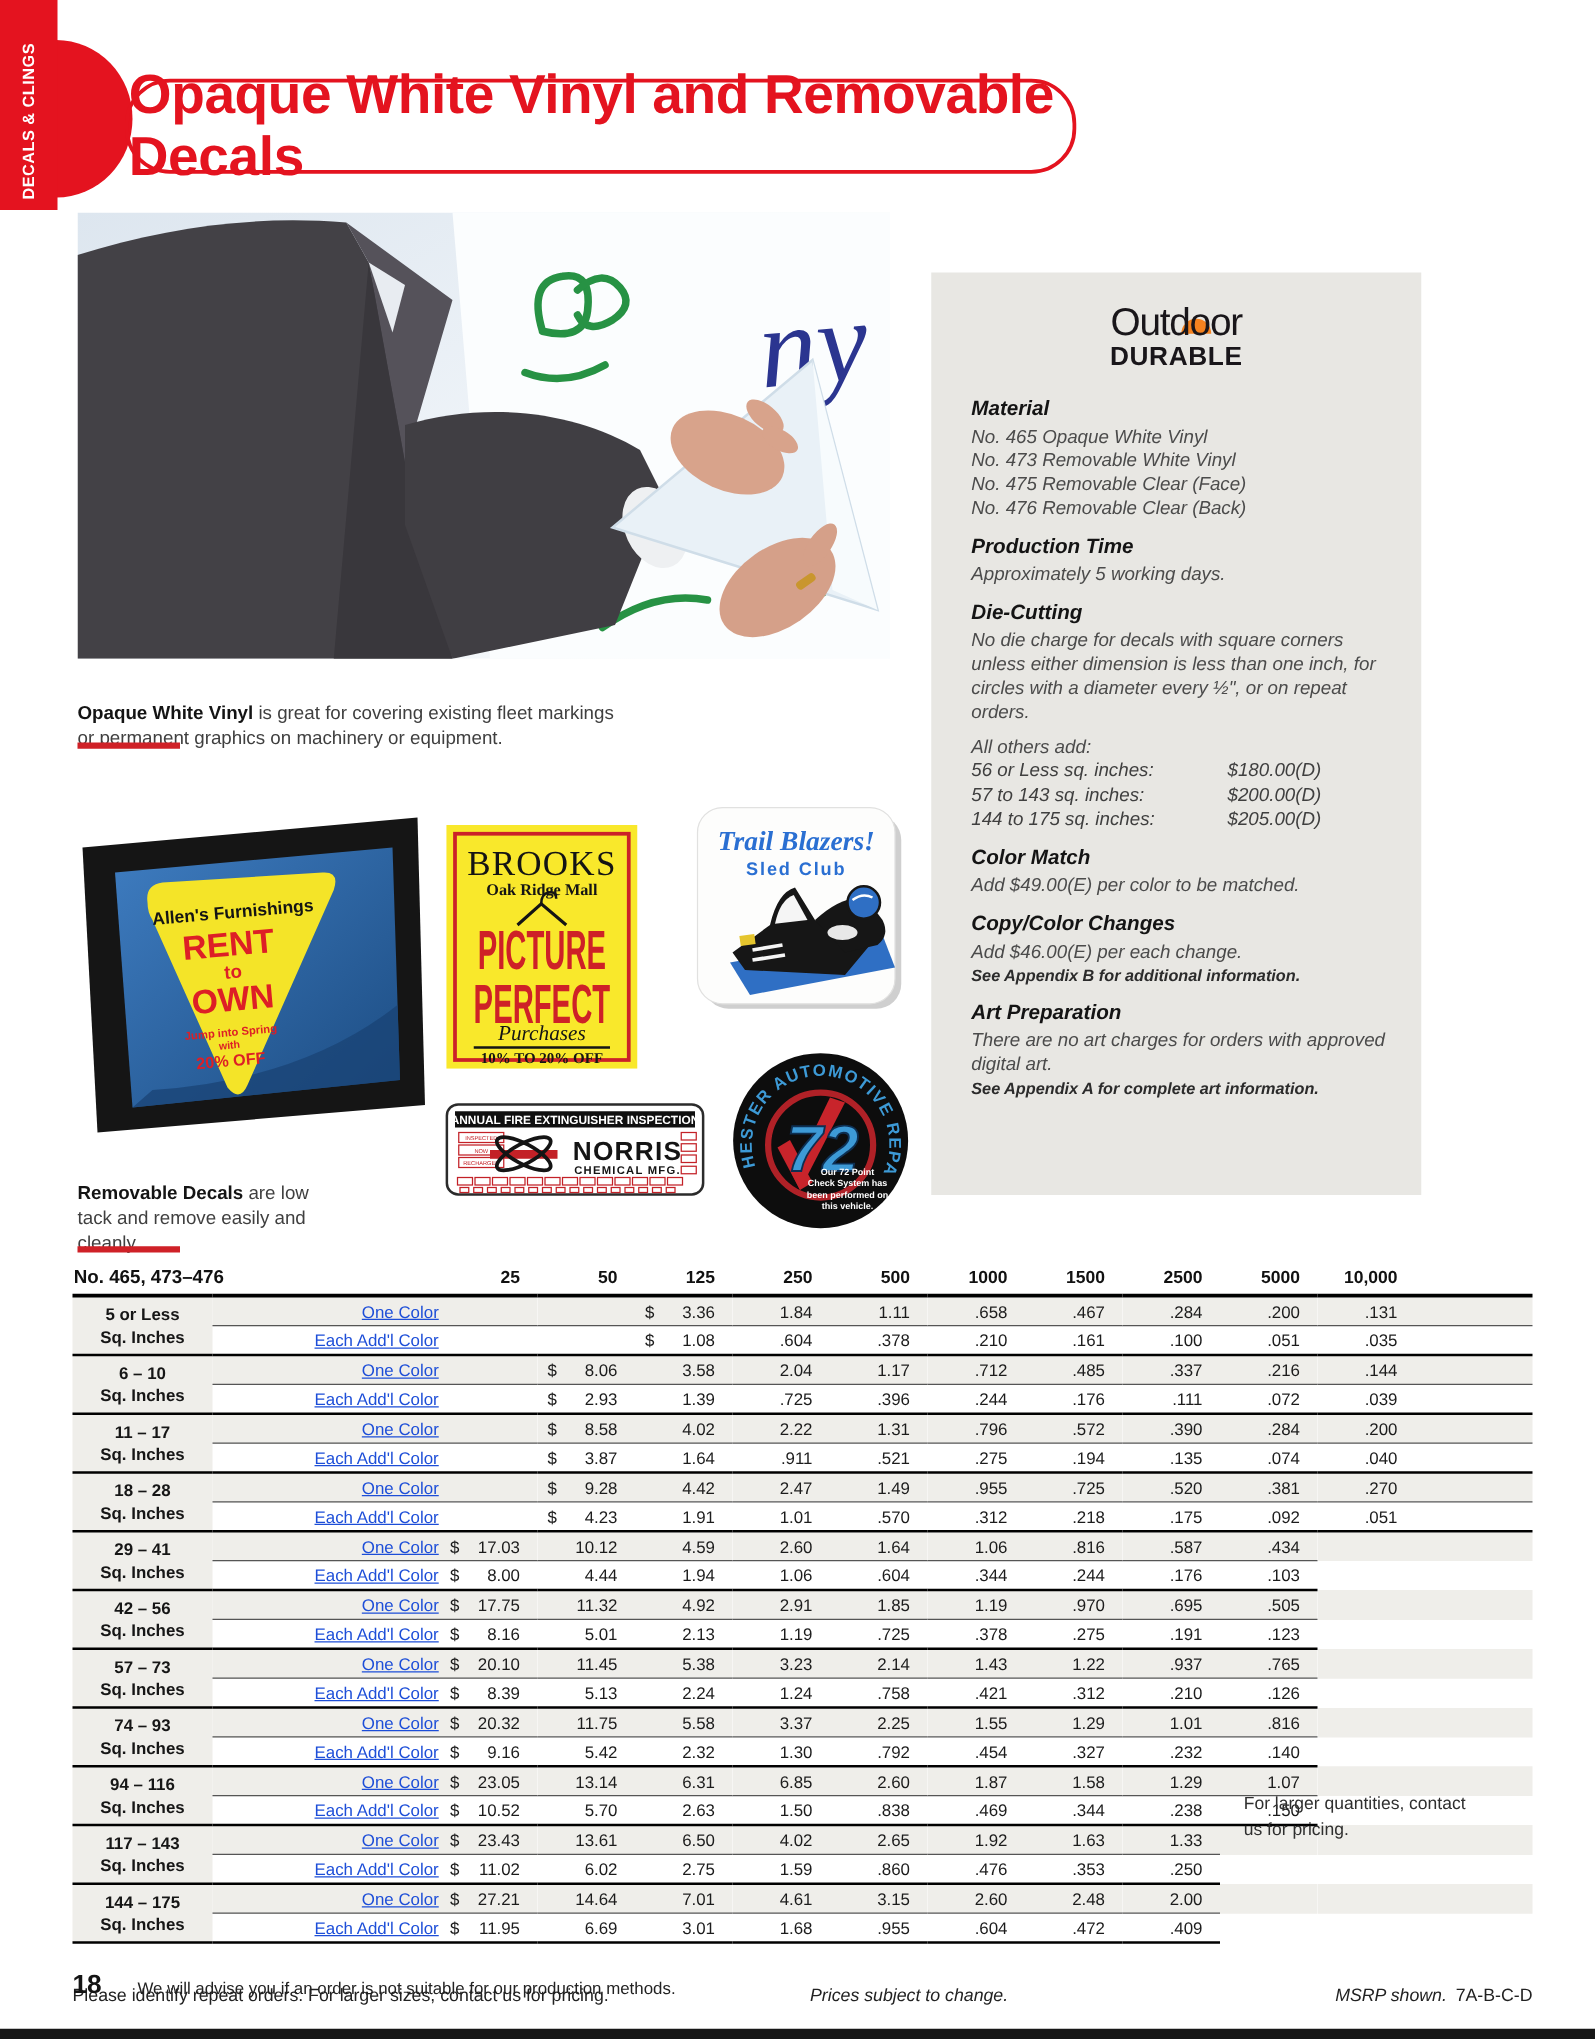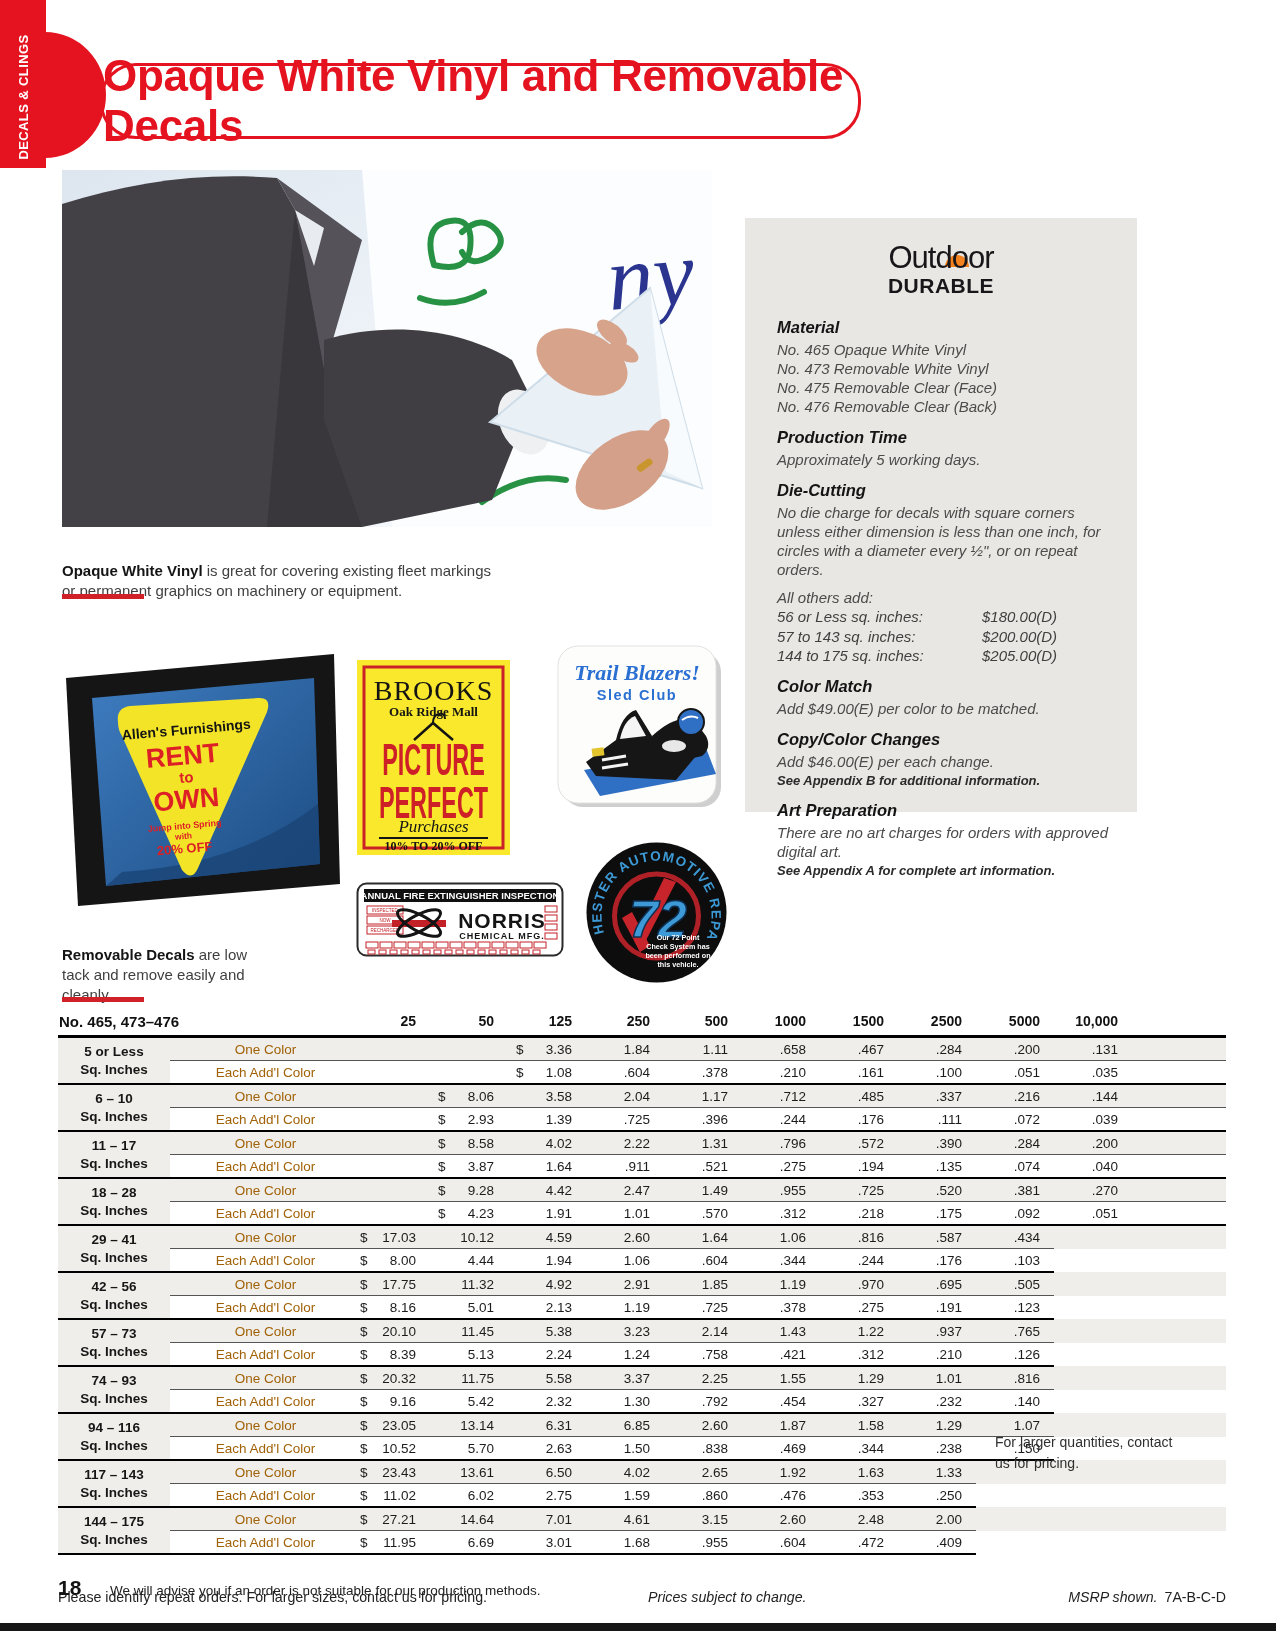--- a/index.html
+++ b/index.html
@@ -33,21 +33,21 @@
 
   
   .art{position:absolute;}
   .art-allens{left:62px;top:652px;}
   .art-brooks{left:357px;top:660px;}
   .art-trail{left:556px;top:644px;}
   .art-norris{left:356px;top:882px;}
   .art-hester{left:584px;top:840px;}
 
   
-  .sidebar{position:absolute;left:745px;top:218px;width:392px;height:594px;background:#e8e7e3;}
+  .sidebar{position:absolute;left:745px;top:218px;width:392px;height:738px;background:#e8e7e3;}
   .sb-logo{margin:24px auto 0;text-align:center;}
   .sb-logo-l1{position:relative;display:inline-block;font-size:31px;font-weight:500;letter-spacing:-1px;color:#19161a;line-height:1;}
   .sb-dome{position:absolute;left:57px;top:13px;width:24px;height:12px;border-radius:12px 12px 0 0;background:#f4821f;z-index:0;}
   .sb-logo-l1 span{position:relative;z-index:1;}
   .sb-logo-l2{font-size:21px;font-weight:800;letter-spacing:.5px;color:#19161a;line-height:1;margin-top:2px;}
   .sb-sections{padding:10px 18px 0 32px;}
   .sb-sec{margin-top:12px;font-style:italic;}
   .sb-sec h3{margin:0 0 3px 0;font-size:16.5px;font-weight:800;color:#141414;}
   .sb-line{margin:0;font-size:15px;line-height:1.27;color:#4b4b4b;}
   .sb-intro{margin-top:9px;}
@@ -55,21 +55,21 @@
   .sb-price-label{width:205px;}
   .sb-note{margin:2px 0 0 0;font-size:13px;font-weight:700;color:#2b2b2b;line-height:1.25;}
 
   
   #price-table{position:absolute;left:58px;top:1012px;width:1168px;border-collapse:collapse;table-layout:fixed;}
   #price-table th{border-bottom:3px solid #000;}
   .h-label{text-align:left;font-size:15px;font-weight:800;color:#111;padding-bottom:5px;}
   .h-qty{text-align:right;font-size:14px;font-weight:800;color:#111;padding:0 14px 5px 0;}
   #price-table td{height:20px;vertical-align:middle;font-size:13.5px;}
   tr.row-one{background:#efeeea;}
-  .clabel{text-align:center;color:#a16207;padding-left:10px;}
+  .clabel{text-align:right;color:#1d4ed8;padding-left:10px;text-decoration:underline;}
   .num{text-align:right;padding-right:14px;color:#1c1c1c;position:relative;}
   .num .dsign{position:absolute;left:8px;}
   .size{text-align:center;font-weight:800;color:#161616;line-height:1.3;}
   .inner{border-bottom:1px solid #555;}
   .gbot{border-bottom:2.5px solid #000;}
   .larger-note{position:absolute;left:995px;top:1432px;width:190px;font-size:14px;line-height:1.5;color:#2f2f2f;}
 
   
   .fn{position:absolute;top:1589px;font-size:14.2px;color:#222;}
   .fn-left{left:58px;}

